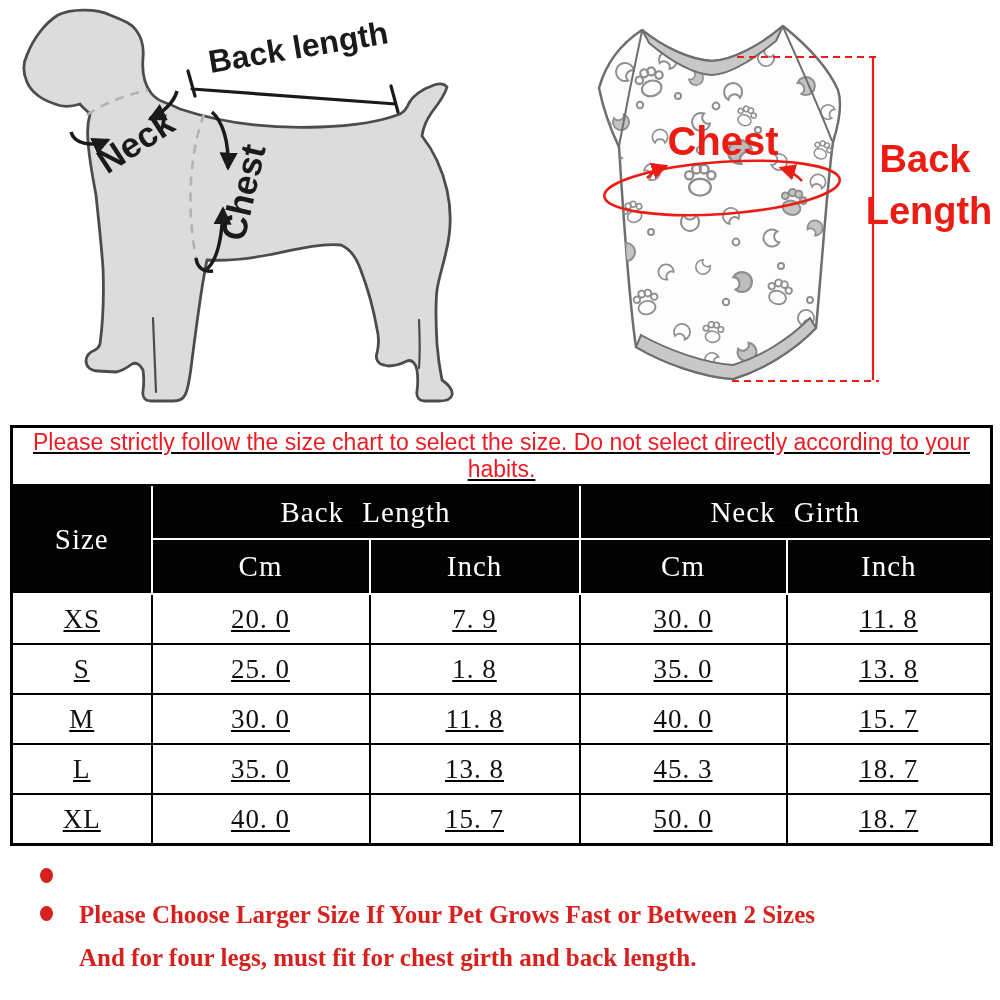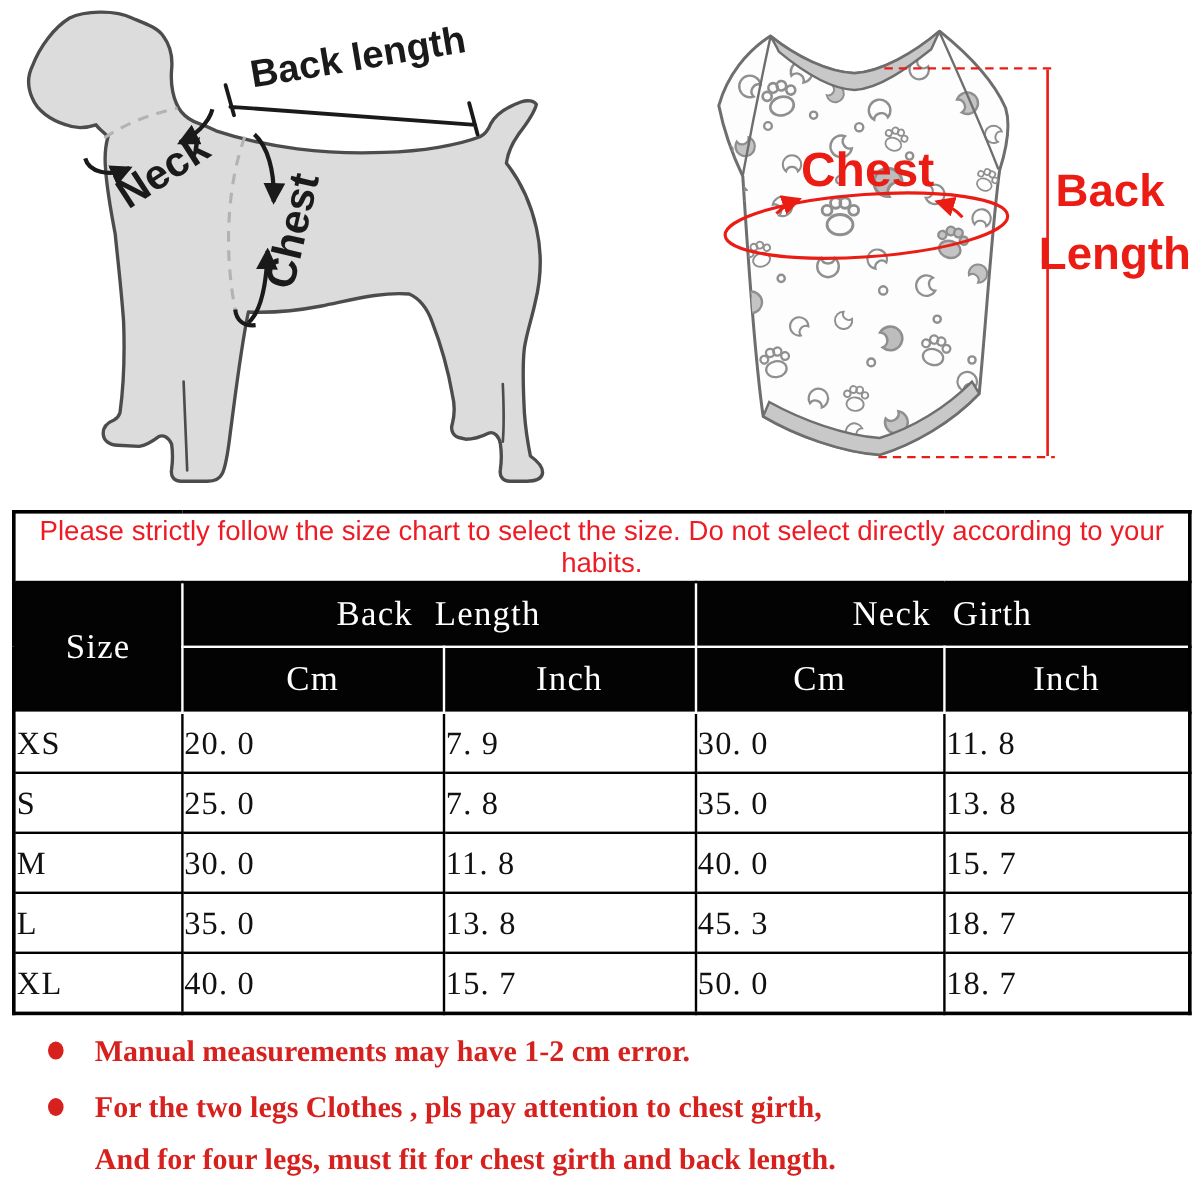--- a/index.html
+++ b/index.html
@@ -2,30 +2,30 @@
 <html><head>
 <meta charset="utf-8">
 <style>
   html,body{margin:0;padding:0;background:#fff;}
   .page{width:1000px;height:1000px;position:relative;background:#ffffff;overflow:hidden;
         font-family:"Liberation Sans",sans-serif;}
   .diagram-svg{display:block;width:1000px;height:425px;}
 
   
   table.size-chart{border-collapse:collapse;width:980px;margin:0 10px;table-layout:fixed;
-        font-family:"Liberation Serif","DejaVu Serif",serif;border:3px solid #000;}
+        font-family:"Liberation Serif","DejaVu Serif",serif;border:3px solid #000;text-decoration:underline;}
   td.notice-cell{height:47px;text-align:center;vertical-align:middle;
         font-family:"Liberation Sans",sans-serif;font-size:23px;color:#ed1c24;
         background:#ffffff;border:2px solid #000;}
   th.hdr{background:#030303;color:#ffffff;font-weight:normal;border:2px solid #fff;
         font-size:29px;letter-spacing:1px;word-spacing:10px;}
   th.hdr-size{height:101px;}
   th.hdr-group{height:50px;}
   th.hdr-unit{height:51px;}
-  td.cell{height:46px;vertical-align:middle;border:2px solid #000;
+  td.cell{height:46px;text-align:center;vertical-align:middle;border:2px solid #000;
         font-size:27px;color:#111;letter-spacing:1px;background:#fff;}
   col.c-size{width:140px;} col.c-bcm{width:218px;} col.c-binch{width:210px;}
   col.c-ccm{width:207px;} col.c-cinch{width:205px;}
 
   
   .notes{margin:15px 0 0 40px;}
   .note-row{display:flex;align-items:flex-start;margin-bottom:16px;}
   .bullet{flex:0 0 13px;width:13px;height:15px;border-radius:50%;background:#d6211e;
         margin:7px 26px 0 0;}
   .note-text{font-family:"Liberation Serif","DejaVu Serif",serif;font-weight:bold;
@@ -210,21 +210,21 @@
       <tr>
         <td class="cell">XS</td>
         <td class="cell">20. 0</td>
         <td class="cell">7. 9</td>
         <td class="cell">30. 0</td>
         <td class="cell">11. 8</td>
       </tr>
       <tr>
         <td class="cell">S</td>
         <td class="cell">25. 0</td>
-        <td class="cell">7. 8</td>
+        <td class="cell">1. 8</td>
         <td class="cell">35. 0</td>
         <td class="cell">13. 8</td>
       </tr>
       <tr>
         <td class="cell">M</td>
         <td class="cell">30. 0</td>
         <td class="cell">11. 8</td>
         <td class="cell">40. 0</td>
         <td class="cell">15. 7</td>
       </tr>
@@ -241,24 +241,23 @@
         <td class="cell">15. 7</td>
         <td class="cell">50. 0</td>
         <td class="cell">18. 7</td>
       </tr>
     </tbody>
   </table>
 
   <div class="notes">
     <div class="note-row">
       <span class="bullet"></span>
-      <span class="note-text">Manual measurements may have 1-2 cm error.</span>
     </div>
     <div class="note-row">
       <span class="bullet"></span>
-      <span class="note-text">For the two legs Clothes , pls pay attention to chest girth,</span>
+      <span class="note-text">Please Choose Larger Size If Your Pet Grows Fast or Between 2 Sizes</span>
     </div>
     <div class="note-row cont">
       <span class="note-text">And for four legs, must fit for chest girth and back length.</span>
     </div>
   </div>
 
 </div>
 
 </body></html>

